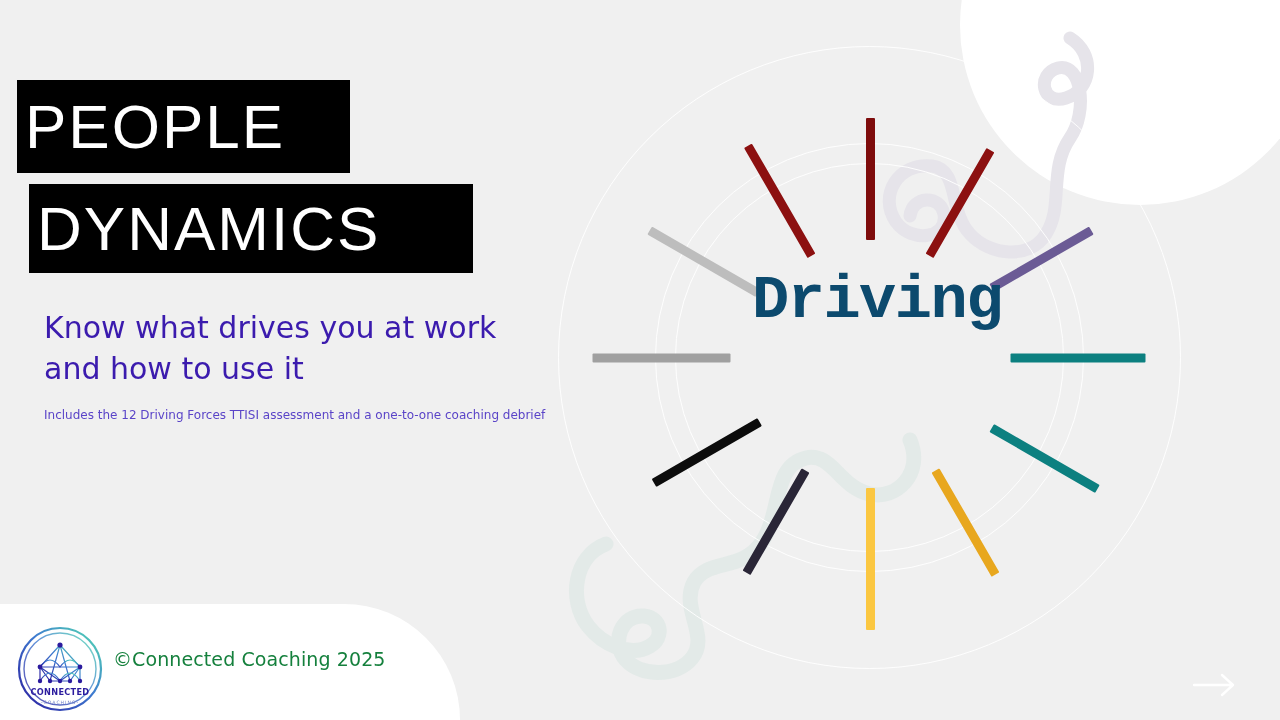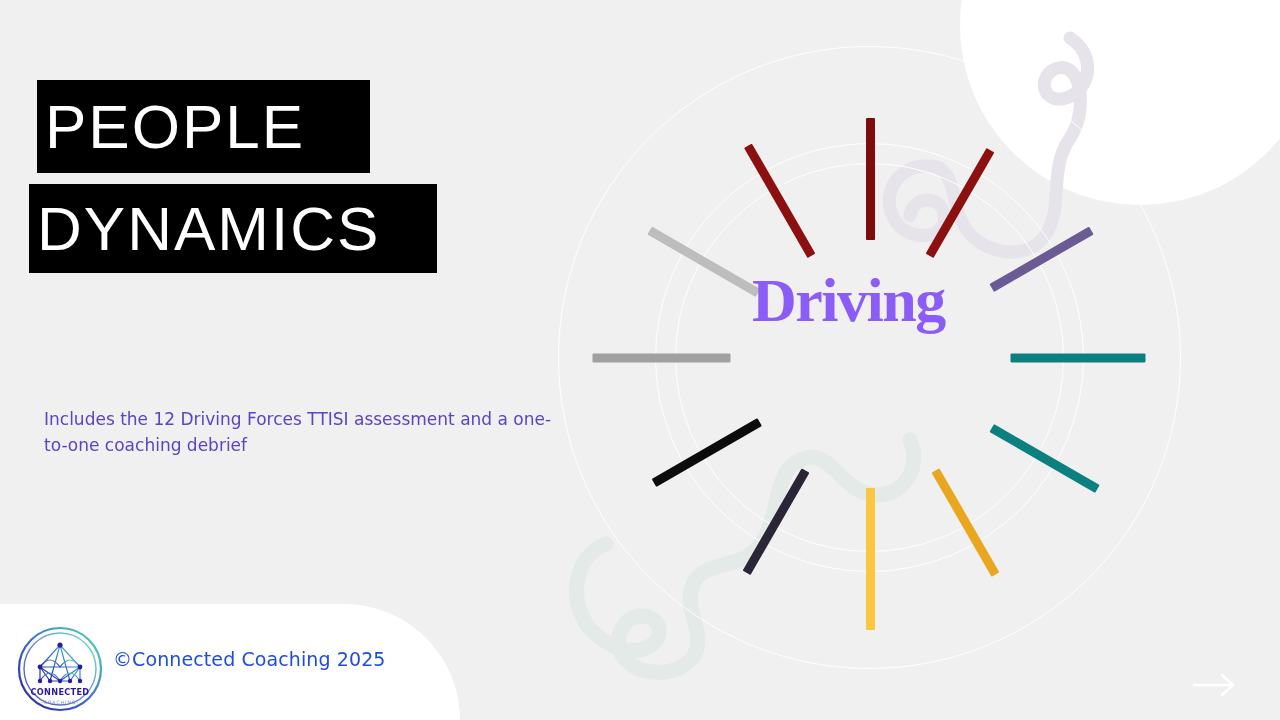--- a/index.html
+++ b/index.html
@@ -63,50 +63,50 @@
     border-radius: 1px;
     transform-origin: 50% 0%;
   }
 
   
   .wordmark {
     position: absolute;
     left: 752px;
     top: 272px;
     width: 240px;
-    color: #8b5cf6;
-    font-family: Liberation Serif, serif;
+    color: #0c4a6e;
+    font-family: Liberation Mono, monospace;
     font-weight: 700;
     font-size: 62px;
     line-height: 0.93;
     letter-spacing: -1.5px;
   }
   .wordmark .l2 { display: block; }
 
   
   .title-block {
     position: absolute;
     background: #000000;
     color: #ffffff;
     font-family: "Liberation Sans", sans-serif;
     font-weight: 400;
     letter-spacing: 2px;
     display: flex;
     align-items: center;
   }
   #title-line-1 {
-    left: 37px; top: 80px;
+    left: 17px; top: 80px;
     width: 333px; height: 93px;
     font-size: 62px;
     padding-left: 8px;
     box-sizing: border-box;
   }
   #title-line-2 {
     left: 29px; top: 184px;
-    width: 408px; height: 89px;
+    width: 444px; height: 89px;
     font-size: 62px;
     padding-left: 8px;
     box-sizing: border-box;
   }
 
   .headline {
     position: absolute;
     left: 44px;
     top: 307px;
     width: 470px;
@@ -116,38 +116,38 @@
     line-height: 1.38;
     font-weight: 400;
   }
   .subline {
     position: absolute;
     left: 44px;
     top: 406px;
     width: 510px;
     color: #5A44C8;
     font-family: "DejaVu Sans", sans-serif;
-    font-size: 17px;
+    font-size: 12px;
     line-height: 1.55;
     font-weight: 400;
   }
 
   
   .logo {
     position: absolute;
     left: 16px;
     top: 625px;
     width: 88px;
     height: 88px;
   }
   .copyright {
     position: absolute;
     left: 113px;
     top: 648px;
-    color: #1d4ed8;
+    color: #15803d;
     font-family: "DejaVu Sans", sans-serif;
     font-size: 19px;
     letter-spacing: 0.1px;
   }
 
   .next-arrow {
     position: absolute;
     right: 42px;
     bottom: 22px;
     width: 46px;
@@ -201,20 +201,21 @@
       <div class="spoke" style="width: 9px; height: 127px; background: rgb(140, 16, 16); left: -4.5px; top: 118px; transform-origin: 4.5px -118px; transform: rotate(510deg);"></div>
     </div>
 
   <div class="wordmark">
     <span>Driving</span>
   </div>
 
   <div class="title-block" id="title-line-1">PEOPLE</div>
   <div class="title-block" id="title-line-2">DYNAMICS</div>
 
+  <div class="headline">Know what drives you at work and how to use it</div>
   <div class="subline">Includes the 12 Driving Forces TTISI assessment and a one-to-one coaching debrief</div>
 
   <div class="footer-band"></div>
 
   <div class="logo">
     <svg width="88" height="88" viewBox="0 0 88 88">
       <defs>
         <linearGradient id="lg" x1="0%" y1="100%" x2="100%" y2="0%">
           <stop offset="0%" stop-color="#2B1B9E"></stop>
           <stop offset="55%" stop-color="#3E7BD0"></stop>

